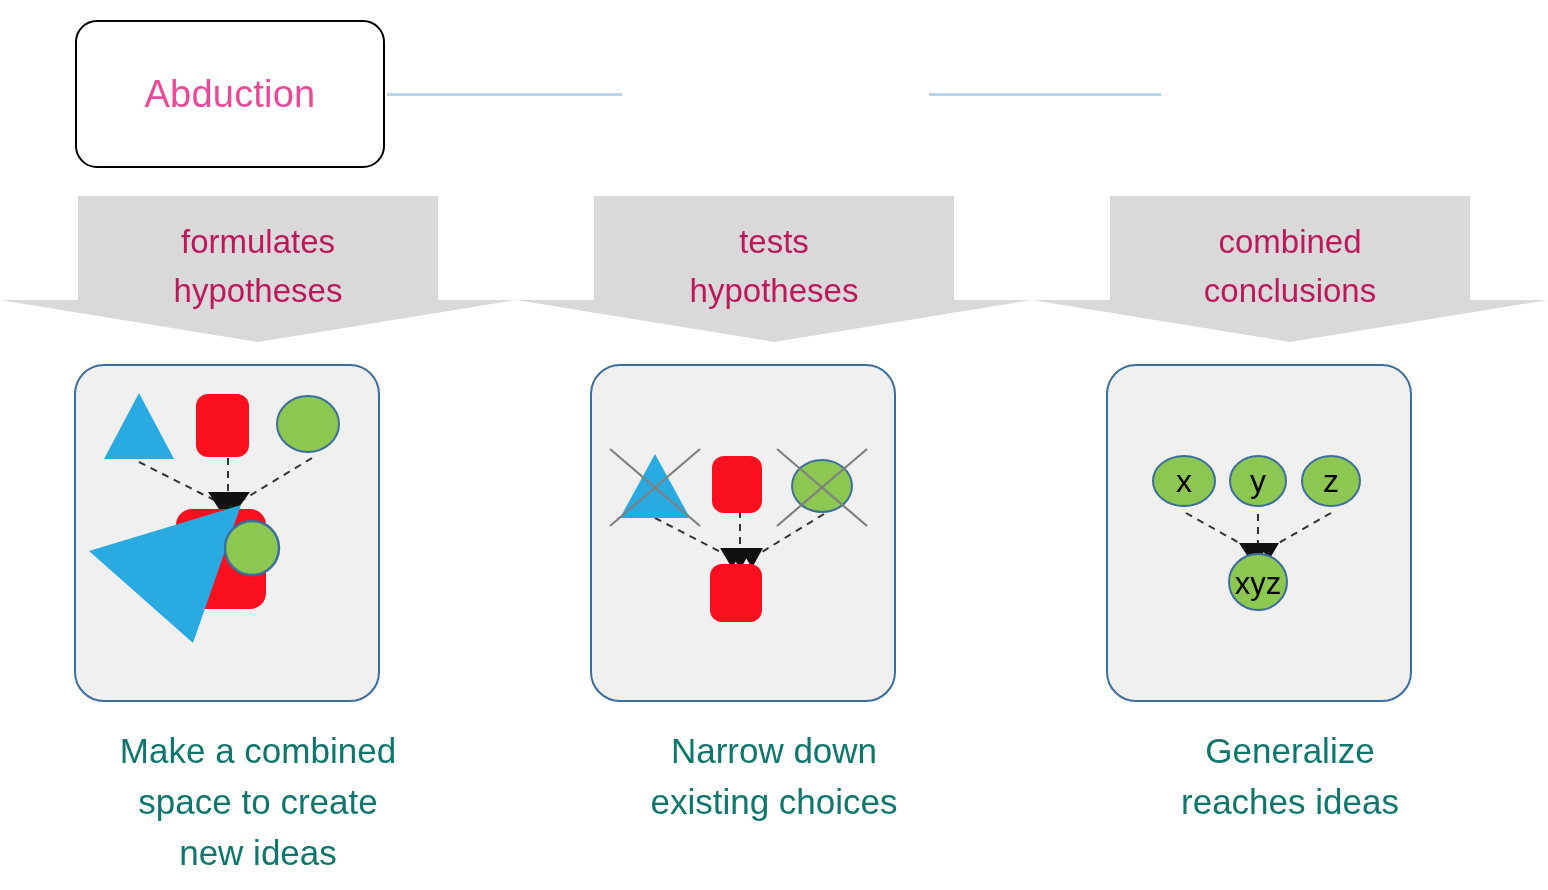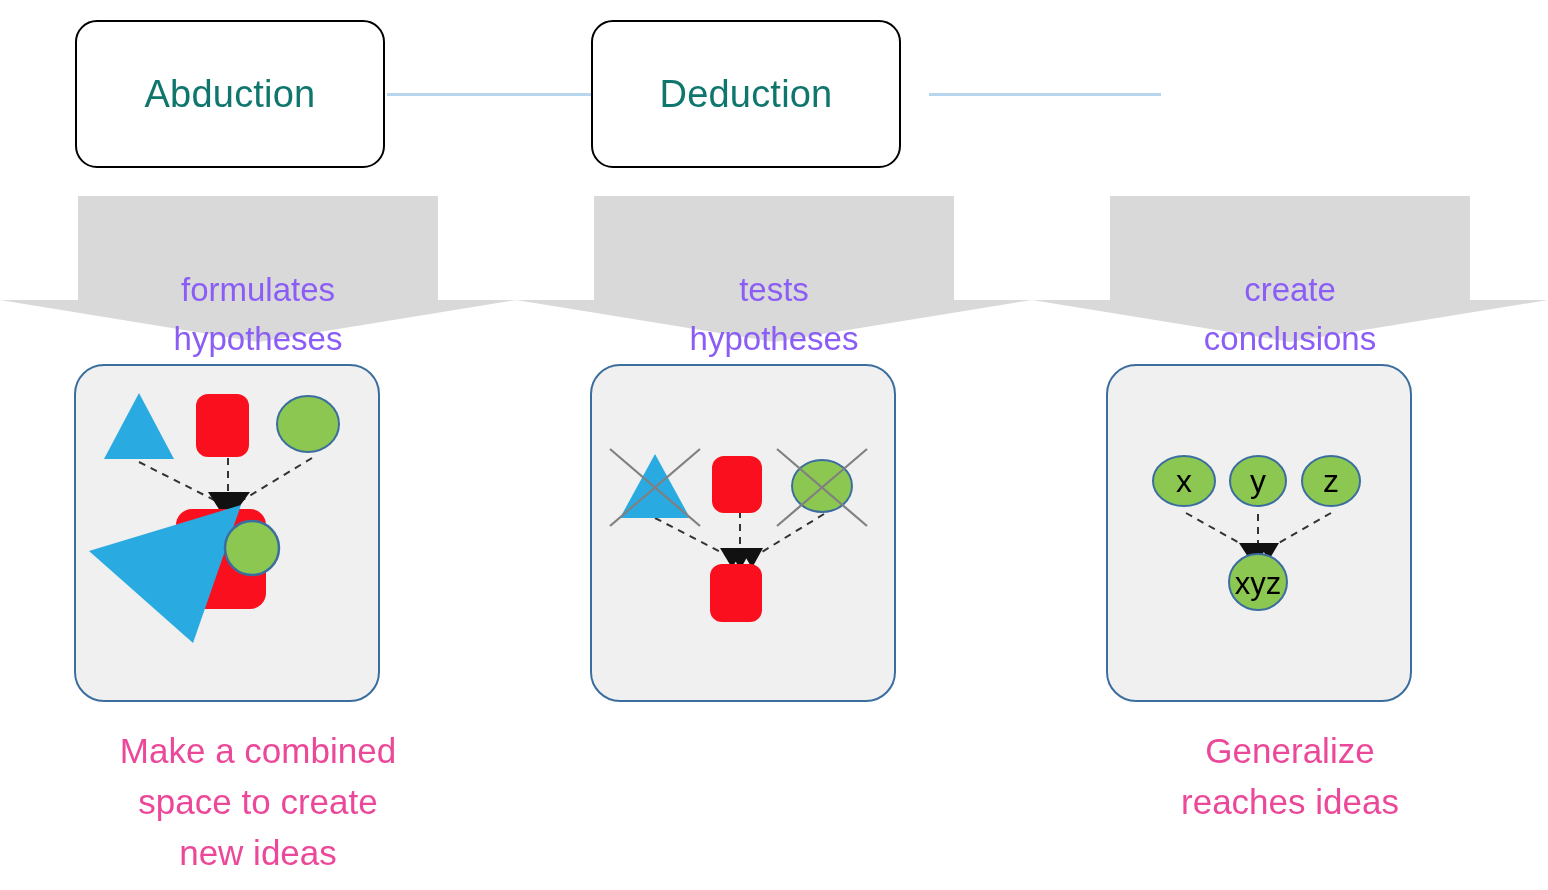--- a/index.html
+++ b/index.html
@@ -39,21 +39,21 @@
     border-radius: 22px;
     background: #ffffff;
     box-sizing: border-box;
     display: flex;
     align-items: center;
     justify-content: center;
   }
   .stage-box-label {
     font-size: 38px;
     line-height: 1;
-    color: #0f766e;
+    color: #ec4899;
     letter-spacing: 0.2px;
   }
 
   
   .connector {
     position: absolute;
     top: 93px;
     height: 3px;
     background: #b7d5ec;
   }
@@ -76,23 +76,22 @@
     height: 100%;
   }
   .arrow-text {
     position: absolute;
     left: 0;
     top: 22px;
     width: 516px;
     text-align: center;
     font-size: 33px;
     line-height: 1.48;
-    color: #8b5cf6;
+    color: #be185d;
     white-space: pre-line;
-    margin-top: 48px;
   }
 
   
   .panel {
     position: absolute;
     left: 74px;
     top: 364px;
     width: 306px;
     height: 338px;
     border: 2.5px solid #3b6e9e;
@@ -105,21 +104,21 @@
 
   
   .caption {
     position: absolute;
     left: 8px;
     top: 726px;
     width: 500px;
     text-align: center;
     font-size: 35px;
     line-height: 1.45;
-    color: #ec4899;
+    color: #0f766e;
     white-space: pre-line;
   }
 </style>
 </head>
 <body>
 
 <div id="stage">
 
   <div class="connector connector-1"></div>
   <div class="connector connector-2"></div>
@@ -165,23 +164,20 @@
       </svg>
     </div>
 
     <div class="caption">Make a combined
 space to create
 new ideas</div>
   </div>
 
   <div class="col col-2">
 
-    <div class="stage-box">
-      <div class="stage-box-label">Deduction</div>
-    </div>
 
     <div class="arrow-wrap">
       <svg class="arrow-shape" viewBox="0 0 516 146" preserveAspectRatio="none">
         <polygon points="78,0 438,0 438,104 516,104 258,146 0,104 78,104" fill="#d9d9d9"></polygon>
       </svg>
       <div class="arrow-text">tests
 hypotheses</div>
     </div>
 
     <div class="panel">
@@ -210,30 +206,32 @@
           <g>
             <line x1="185" y1="83" x2="275" y2="160"></line>
             <line x1="275" y1="83" x2="185" y2="160"></line>
           </g>
         </g>
 
         <rect x="118" y="198" width="52" height="58" rx="12" ry="12" fill="#fa0f1e"></rect>
       </svg>
     </div>
 
+    <div class="caption">Narrow down
+existing choices</div>
   </div>
 
   <div class="col col-3">
 
 
     <div class="arrow-wrap">
       <svg class="arrow-shape" viewBox="0 0 516 146" preserveAspectRatio="none">
         <polygon points="78,0 438,0 438,104 516,104 258,146 0,104 78,104" fill="#d9d9d9"></polygon>
       </svg>
-      <div class="arrow-text">create
+      <div class="arrow-text">combined
 conclusions</div>
     </div>
 
     <div class="panel">
       <svg width="302" height="334" viewBox="0 0 302 334">
         <g stroke="#333333" stroke-width="2" fill="none" stroke-dasharray="7,6">
           <line x1="78" y1="147" x2="142" y2="183"></line>
           <line x1="150" y1="148" x2="150" y2="183"></line>
           <line x1="223" y1="147" x2="160" y2="183"></line>
         </g>

